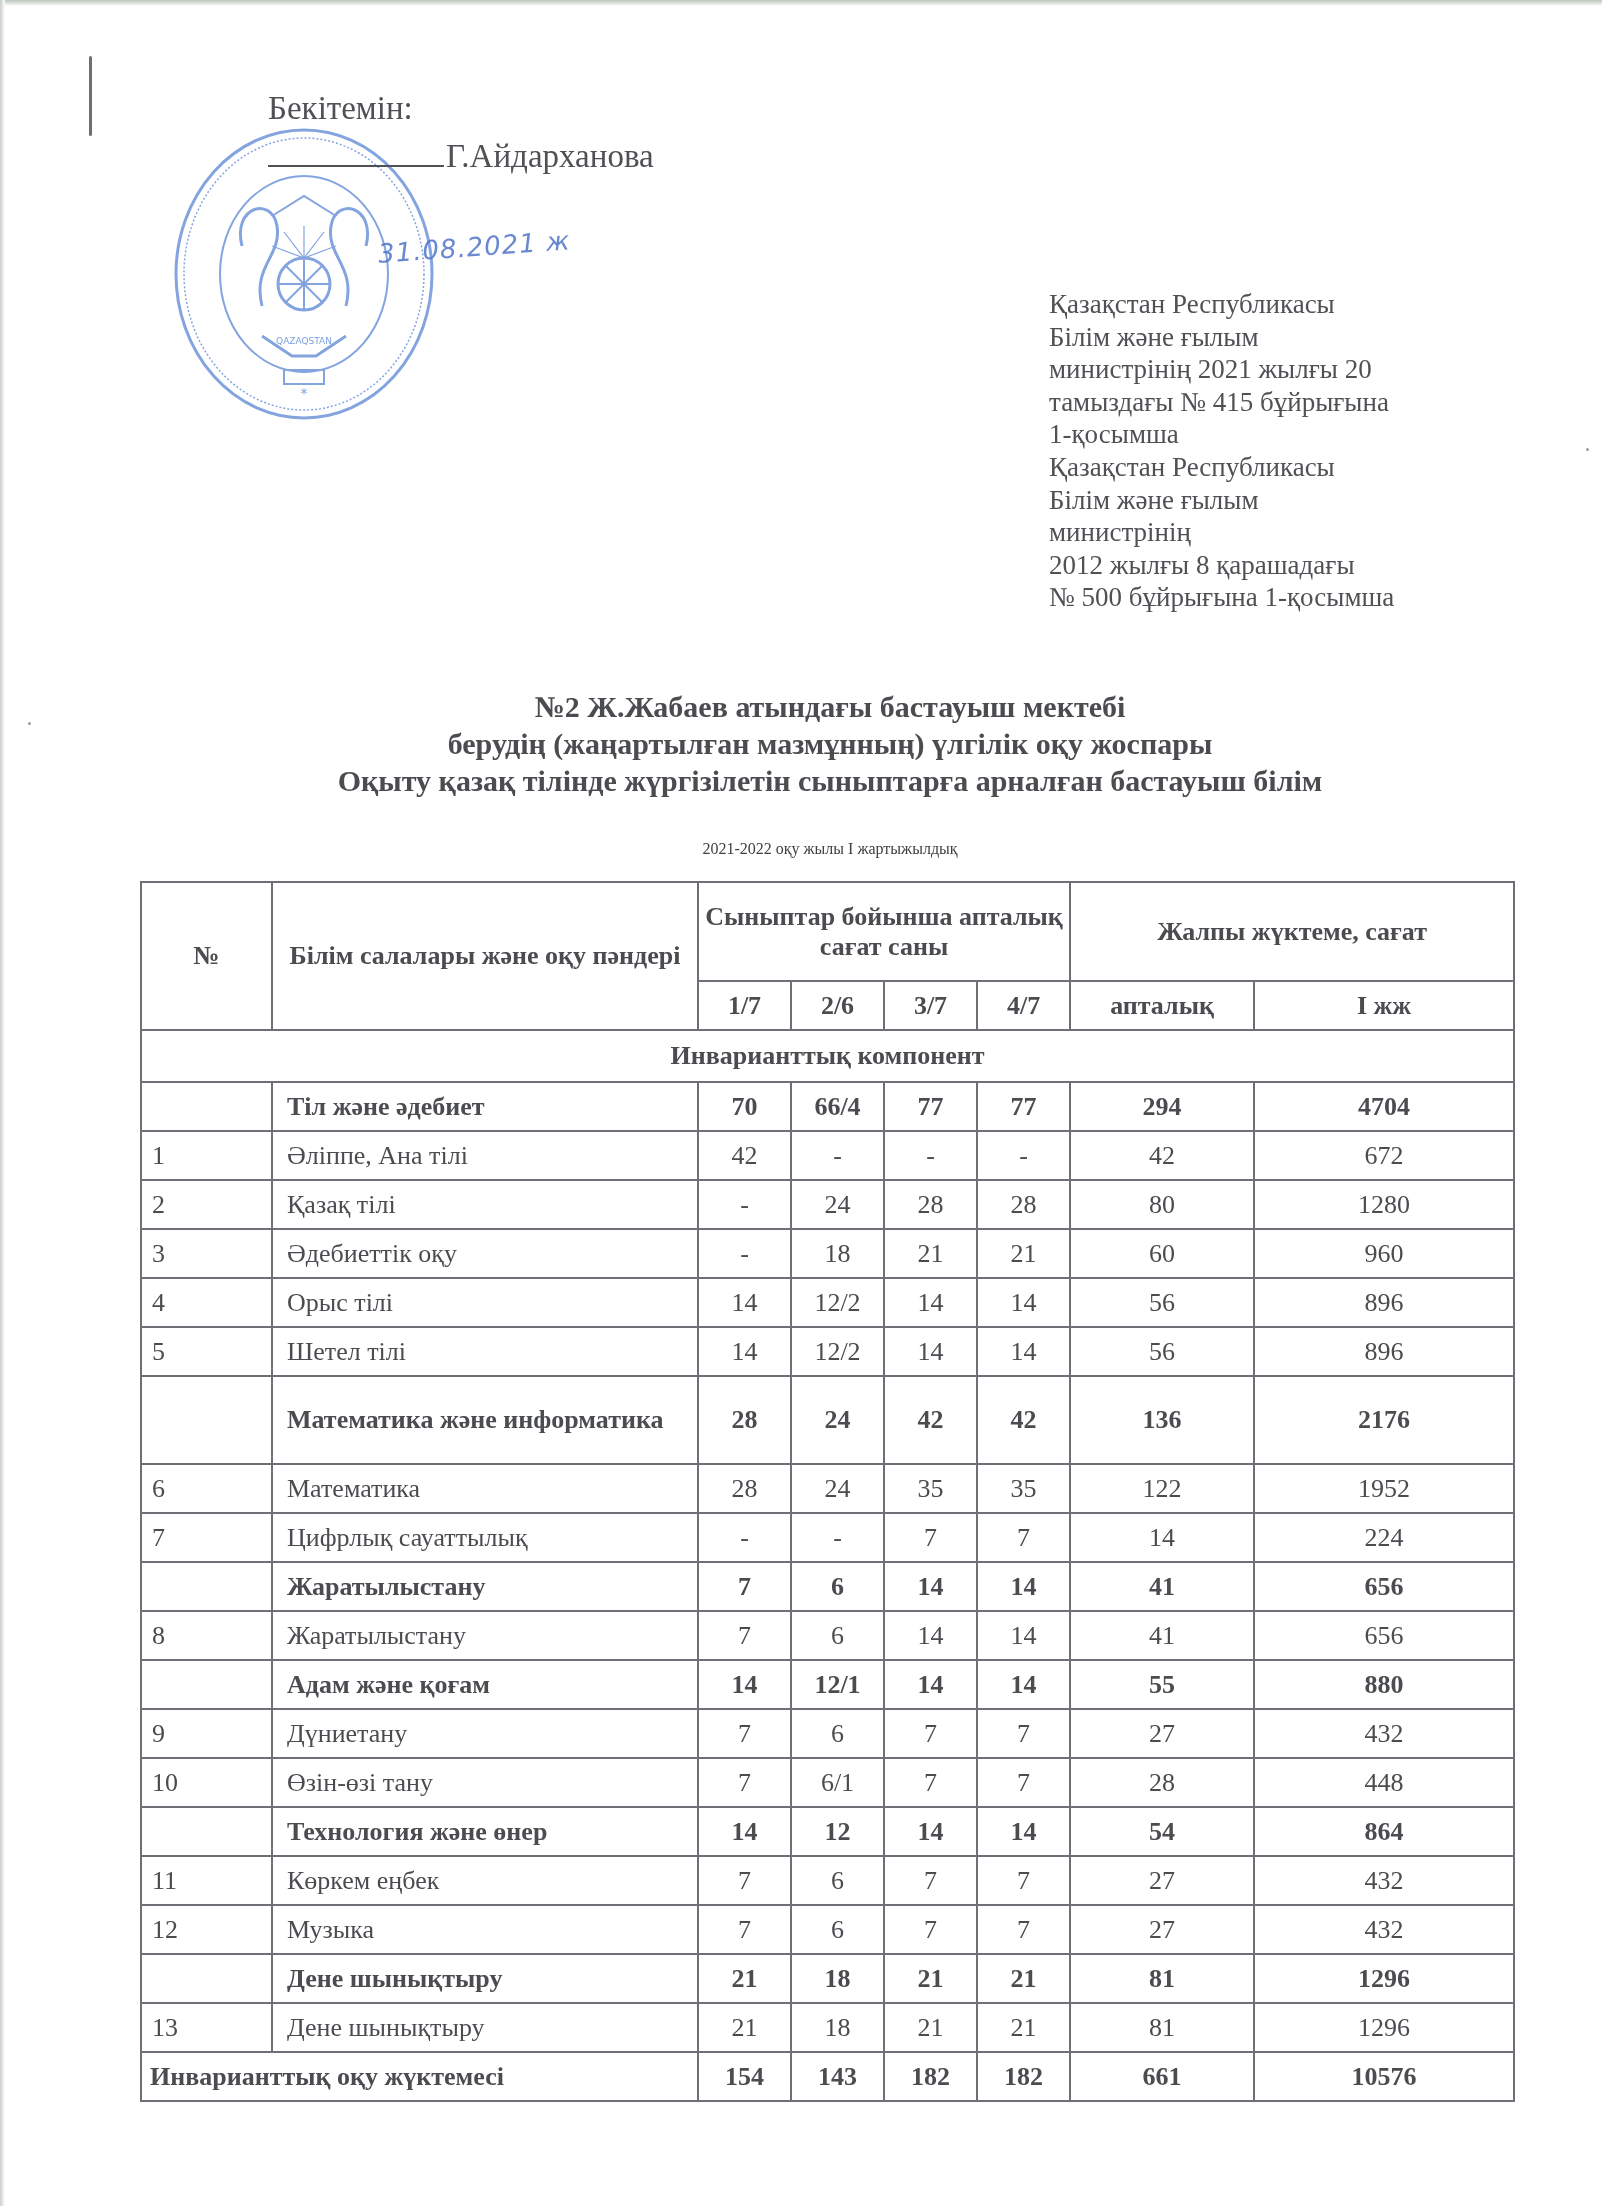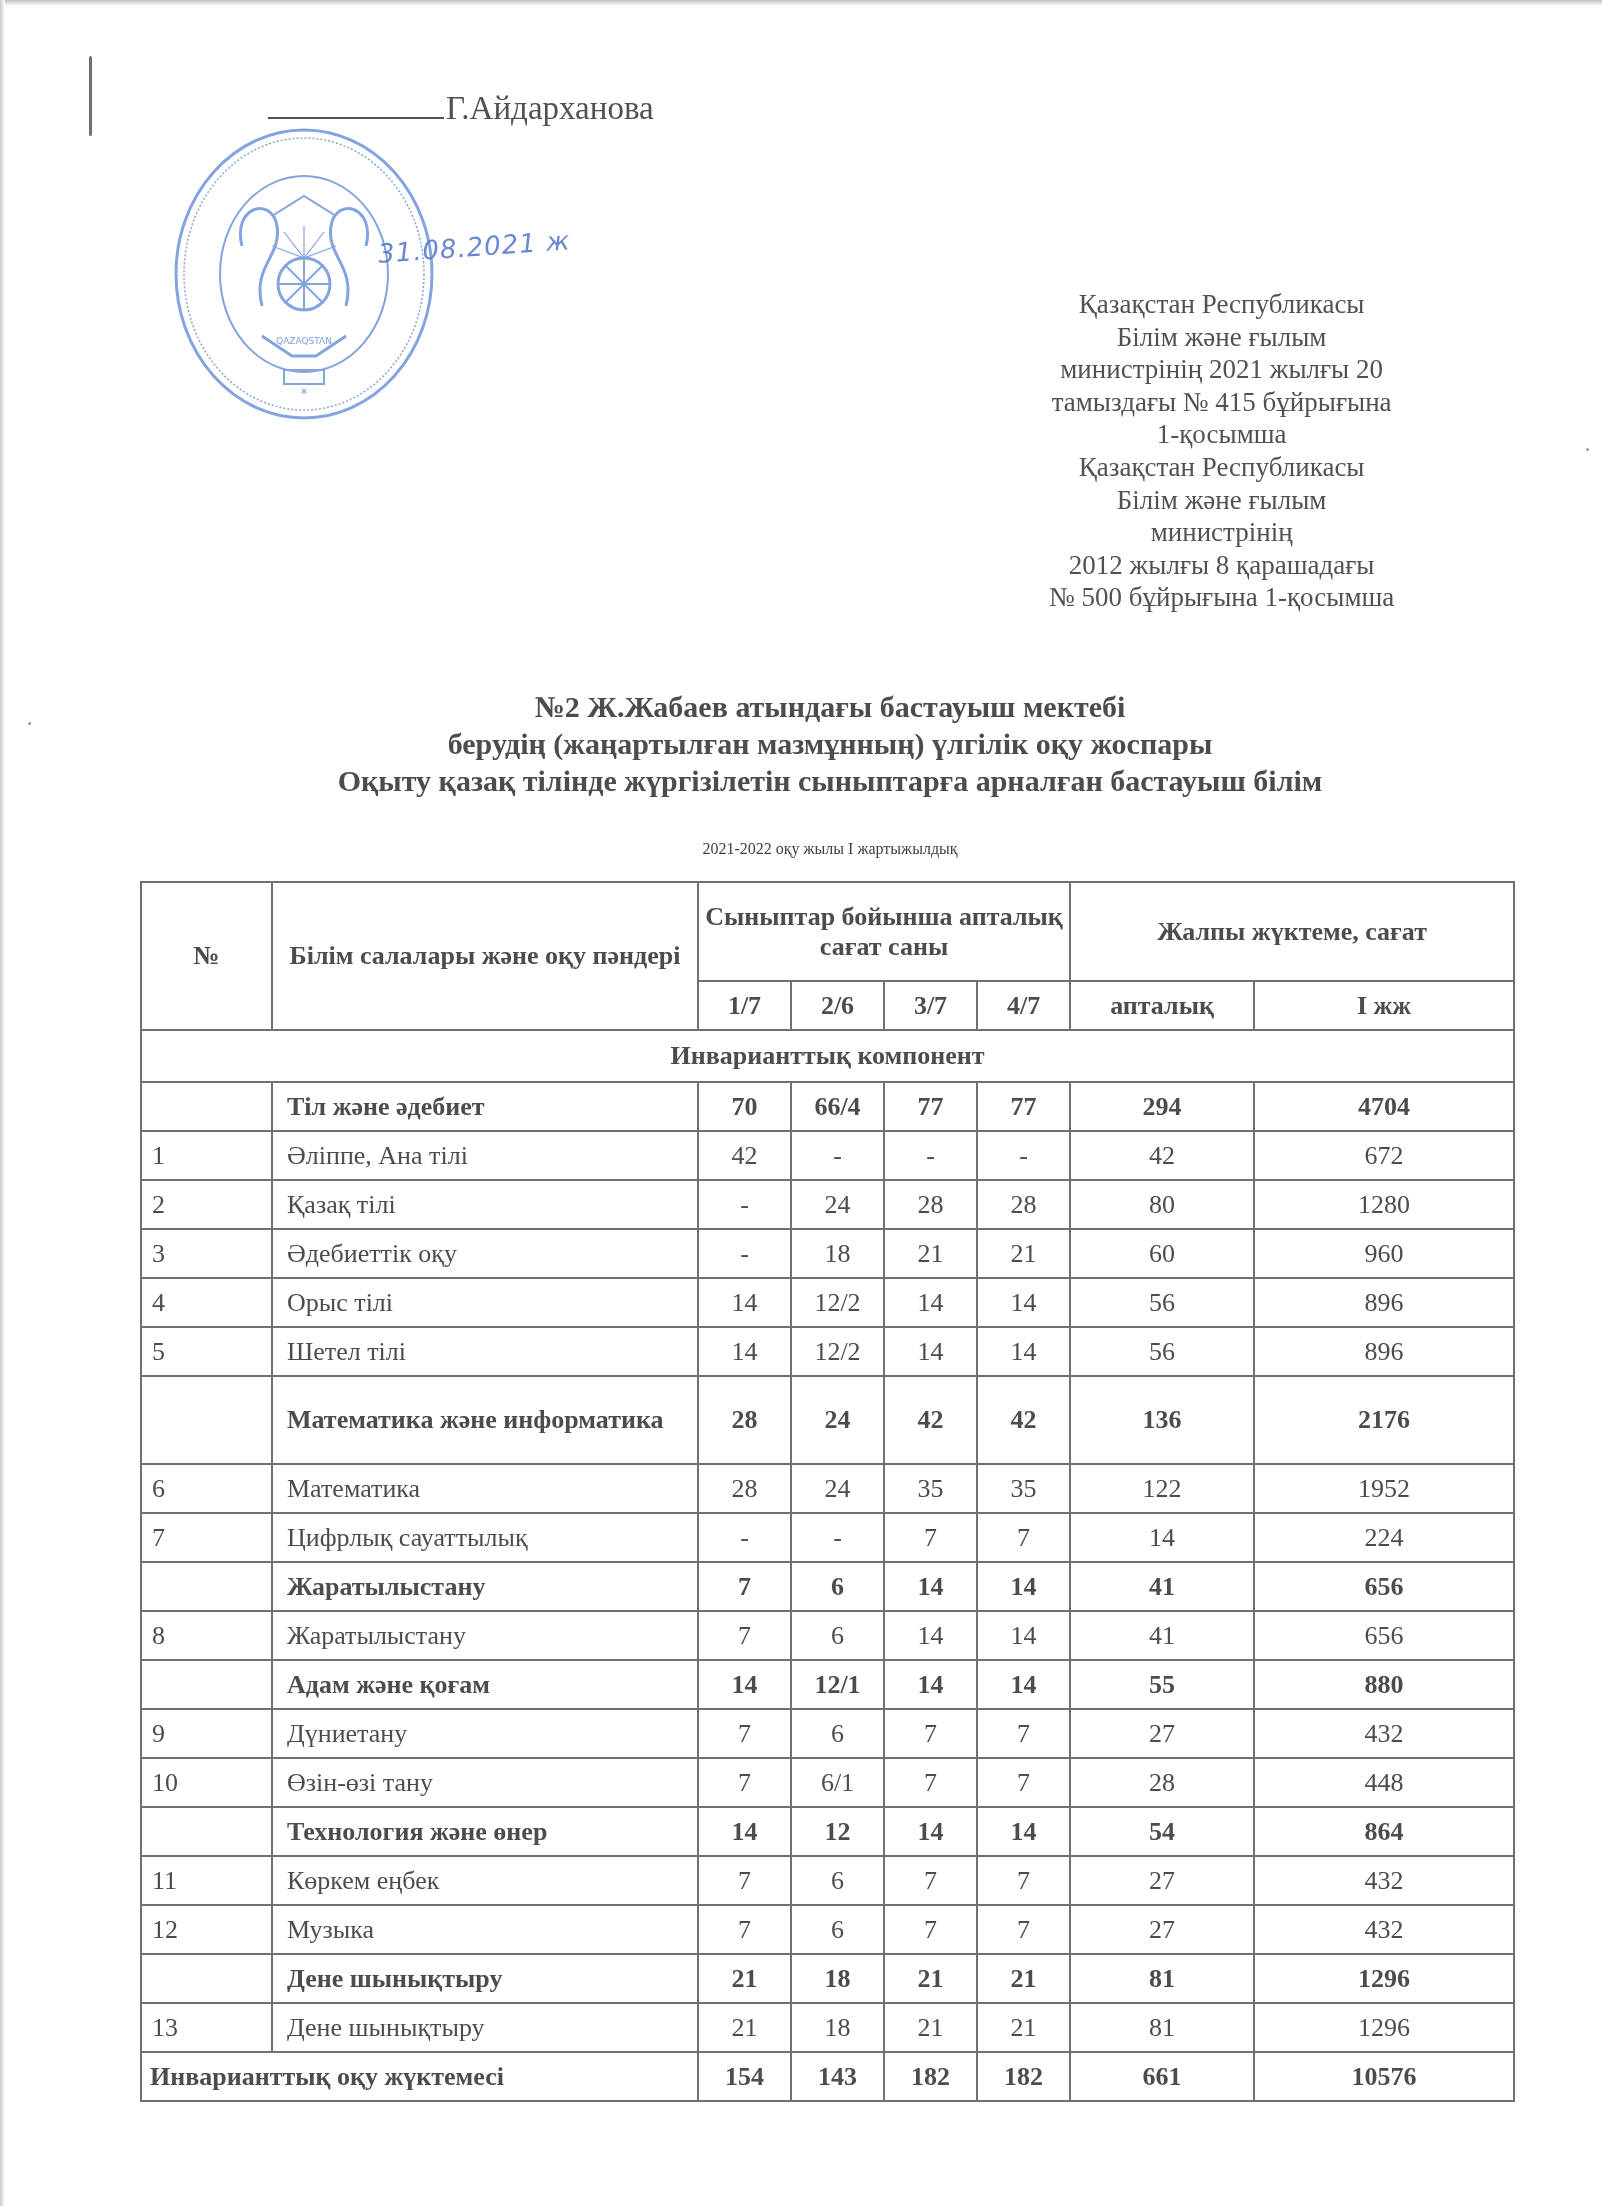--- a/index.html
+++ b/index.html
@@ -37,21 +37,21 @@
   }
   .handwriting {
     position: absolute; left: 378px; top: 232px;
     font-family: "DejaVu Sans", sans-serif; font-style: italic;
     font-size: 26px; color: #4f74c8; letter-spacing: 1px;
     transform: rotate(-4deg);
     opacity: 0.85;
   }
   .decree {
     position: absolute; left: 1049px; top: 288px;
-    font-size: 27px; line-height: 32.6px; color: #4f5155; text-align: center;
+    font-size: 27px; line-height: 32.6px; color: #4f5155;
   }
   .decree div { white-space: nowrap; }
   .title {
     position: absolute; left: 130px; top: 688px; width: 1400px;
     text-align: center; font-weight: bold; font-size: 30px; line-height: 37px;
     color: #4a4c50;
   }
   .subtitle {
     position: absolute; left: 130px; top: 834px; width: 1400px;
     text-align: center; font-size: 16px; line-height: 30px; color: #404040;
@@ -106,20 +106,21 @@
         <line x1="132" y1="132" x2="100" y2="120"></line>
       <line x1="132" y1="132" x2="164" y2="120"></line>
     </g>
     <rect x="112" y="244" width="40" height="14" stroke-width="2"></rect>
   </g>
   <text x="132" y="218" text-anchor="middle" font-family="DejaVu Sans, sans-serif" font-size="9" fill="#5b86d6" opacity="0.8">QAZAQSTAN</text>
   <text x="132" y="272" text-anchor="middle" font-family="DejaVu Sans, sans-serif" font-size="14" fill="#5b86d6" opacity="0.8">*</text>
 </svg>
 
 <div class="approve">
+  <div>Бекітемін:</div>
   <div><span class="sig-line"></span><span>Г.Айдарханова</span></div>
 </div>
 
 <div class="handwriting">31.08.2021 ж</div>
 
 <div class="decree">
   <div>Қазақстан Республикасы</div>
   <div>Білім және ғылым</div>
   <div>министрінің 2021 жылғы 20</div>
   <div>тамыздағы № 415 бұйрығына</div>

